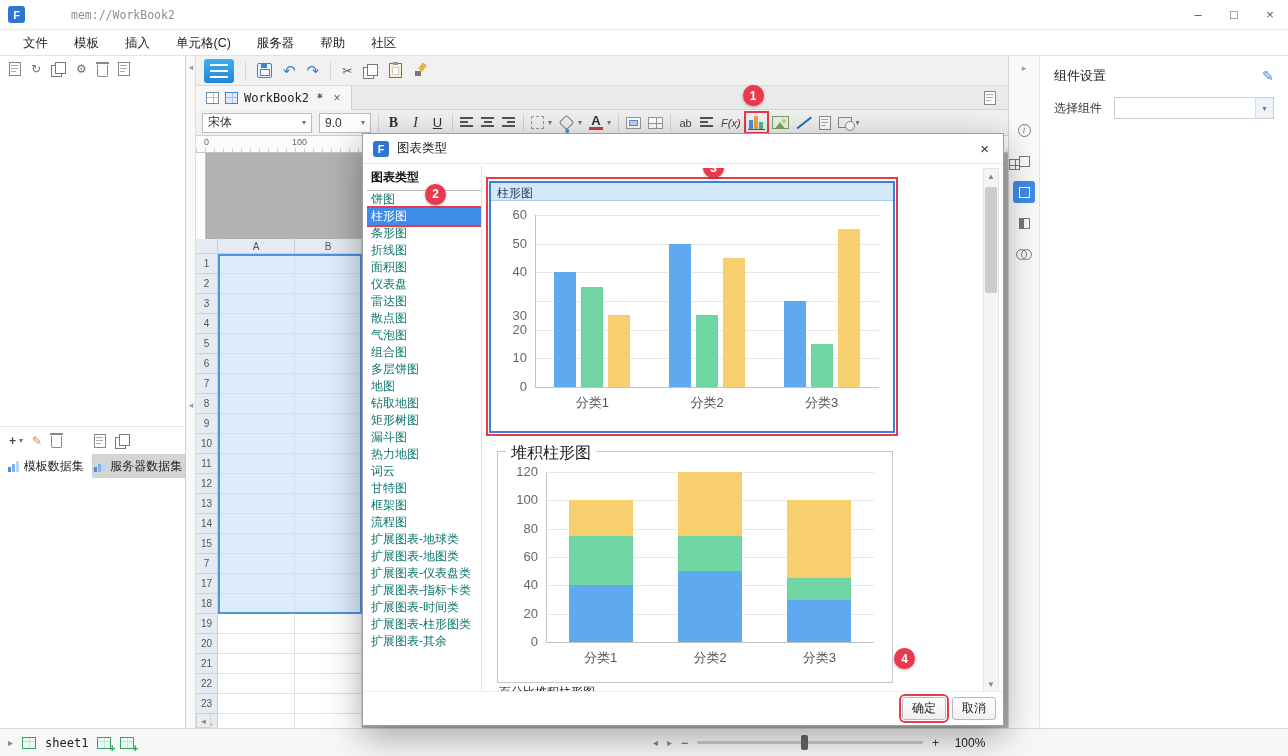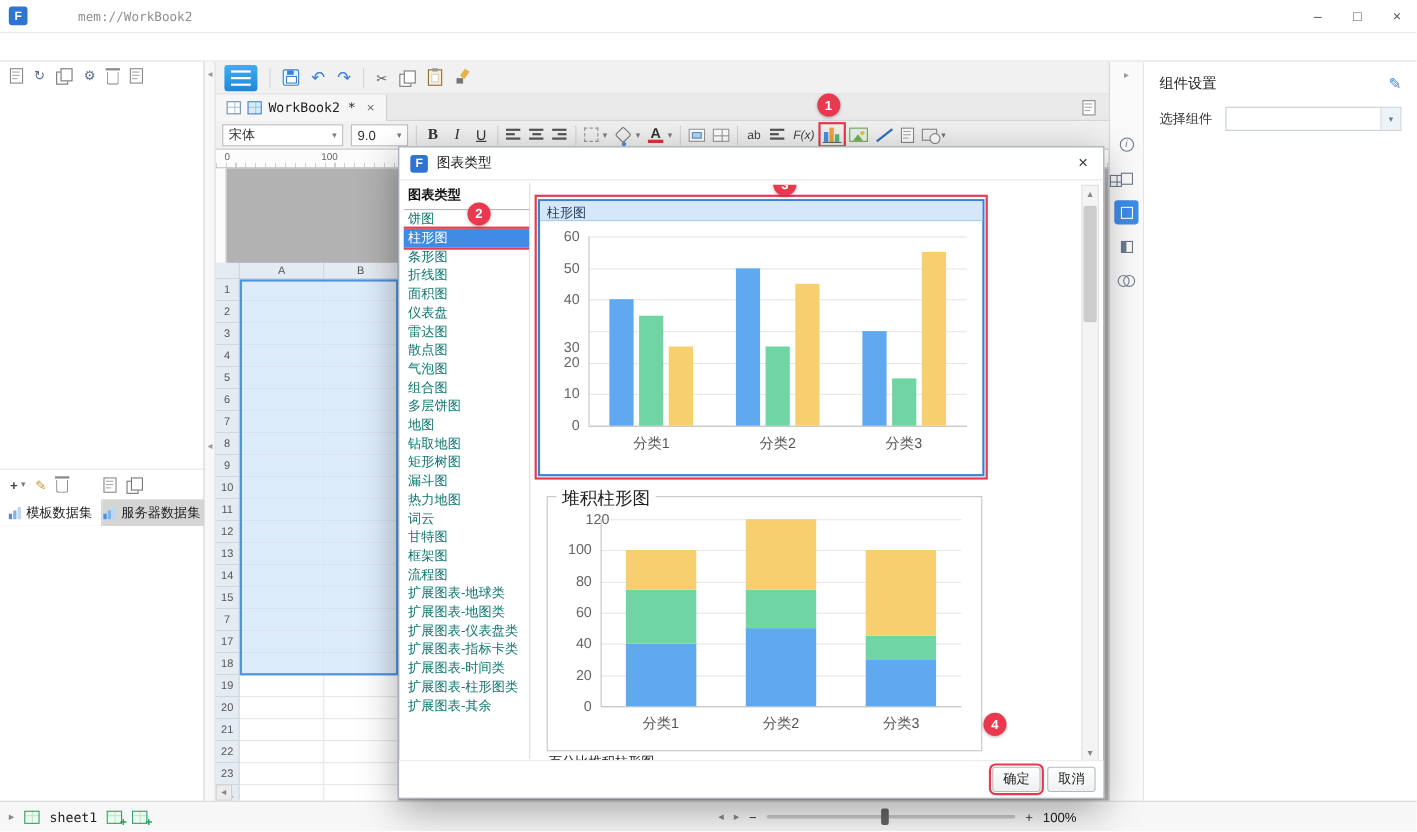--- a/index.html
+++ b/index.html
@@ -166,21 +166,21 @@
 .rp-combo{flex:1;height:22px;border:1px solid #c5cdd6;background:#fff;display:flex;align-items:center}
 .rp-combo .caret2{margin-left:auto;width:18px;height:20px;border-left:1px solid #d5dde5;background:#eef3f8;display:flex;align-items:center;justify-content:center;color:#6b7b8c;font-size:8px}
 
 
 .statusbar{position:absolute;left:0;top:728px;width:100%;height:28px;background:#f7f7f7;border-top:1px solid #d8d8d8;display:flex;align-items:center;padding:0 8px;gap:9px;z-index:10}
 .sb-arrow{color:#888;font-size:10px}
 .sheet-label{font-family:"DejaVu Sans Mono",monospace;color:#222}
 .sb-spacer{flex:1}
 .zoom-track{position:relative;width:226px;height:3px;background:#c8c8c8;border-radius:2px}
 .zoom-handle{position:absolute;left:46%;top:-6px;width:7px;height:15px;background:#666;border-radius:2px}
-.zoom-label{width:44px;text-align:left;margin-right:288px;color:#222}
+.zoom-label{width:44px;text-align:center;margin-right:288px;color:#222}
 
 
 .dialog{position:absolute;left:362px;top:133px;width:642px;height:593px;background:#fff;border:1px solid #98a0aa;box-shadow:0 10px 34px rgba(0,0,0,.35);z-index:50}
 .dlg-title{height:30px;border-bottom:1px solid #e6e6e6;display:flex;align-items:center;gap:8px;padding:0 10px}
 .dlg-title .t{font-size:12.5px;color:#222}
 .dlg-close{margin-left:auto;color:#333;font-size:15px;padding:0 4px}
 .dlg-list{position:absolute;left:4px;top:32px;width:115px;height:524px;border-right:1px solid #dedede;overflow:hidden}
 .list-header{font-weight:bold;padding:3px 4px 4px;border-bottom:1px solid #b9b9b9;color:#111}
 .list-item{height:17px;line-height:17px;padding-left:4px;position:relative;color:#0f766e;white-space:nowrap}
 .list-item.selected{background:var(--accent,#3f8ce8);color:#fff;outline:2px solid var(--anno,#e8394f);outline-offset:0}
@@ -225,20 +225,29 @@
       </div>
     <span class="docpath">mem://WorkBook2</span>
     <div class="winctrl">
       <span>–</span>
       <span>□</span>
       <span>×</span>
     </div>
   </div>
 
   <div class="menubar">
+    <div class="menu-items" id="menu-items">
+        <span class="menu-item">文件</span>
+        <span class="menu-item">模板</span>
+        <span class="menu-item">插入</span>
+        <span class="menu-item">单元格(C)</span>
+        <span class="menu-item">服务器</span>
+        <span class="menu-item">帮助</span>
+        <span class="menu-item">社区</span>
+      </div>
   </div>
 
   <div class="left-panel">
     <div class="lp-toolbar">
       <span class="ic ic-note"></span>
       <span class="glyph">↻</span>
       <span class="ic ic-copy"></span>
       <span class="glyph">⚙</span>
       <span class="ic ic-trash"></span>
       <span class="ic ic-note"></span>
@@ -619,21 +628,21 @@
             <div class="yt" style="left:0;width:30px;top:141.7px">20</div>
             <div class="gl" style="left:38px;top:121.3px;width:328px"></div>
             <div class="yt" style="left:0;width:30px;top:113.3px">40</div>
             <div class="gl" style="left:38px;top:93.0px;width:328px"></div>
             <div class="yt" style="left:0;width:30px;top:85.0px">60</div>
             <div class="gl" style="left:38px;top:64.7px;width:328px"></div>
             <div class="yt" style="left:0;width:30px;top:56.7px">80</div>
             <div class="gl" style="left:38px;top:36.3px;width:328px"></div>
             <div class="yt" style="left:0;width:30px;top:28.3px">100</div>
             <div class="gl" style="left:38px;top:8.0px;width:328px"></div>
-            <div class="yt" style="left:16px;width:30px;top:0.0px">120</div>
+            <div class="yt" style="left:0;width:30px;top:0.0px">120</div>
             <div class="ax" style="left:38px;top:8px;width:1px;height:170px"></div>
             <div class="ax" style="left:38px;top:178.0px;width:328px;height:1px"></div>
             <div class="xt" style="left:47.7px;top:185px;width:90px">分类1</div>
             <div class="bar" style="left:60.7px;top:121.3px;width:64px;height:56.7px;background:#5fa9f1"></div>
             <div class="bar" style="left:60.7px;top:71.8px;width:64px;height:49.6px;background:#6fd5a3"></div>
             <div class="bar" style="left:60.7px;top:36.3px;width:64px;height:35.4px;background:#f8cf6e"></div>
             <div class="xt" style="left:157.0px;top:185px;width:90px">分类2</div>
             <div class="bar" style="left:170.0px;top:107.2px;width:64px;height:70.8px;background:#5fa9f1"></div>
             <div class="bar" style="left:170.0px;top:71.8px;width:64px;height:35.4px;background:#6fd5a3"></div>
             <div class="bar" style="left:170.0px;top:8.0px;width:64px;height:63.8px;background:#f8cf6e"></div>

